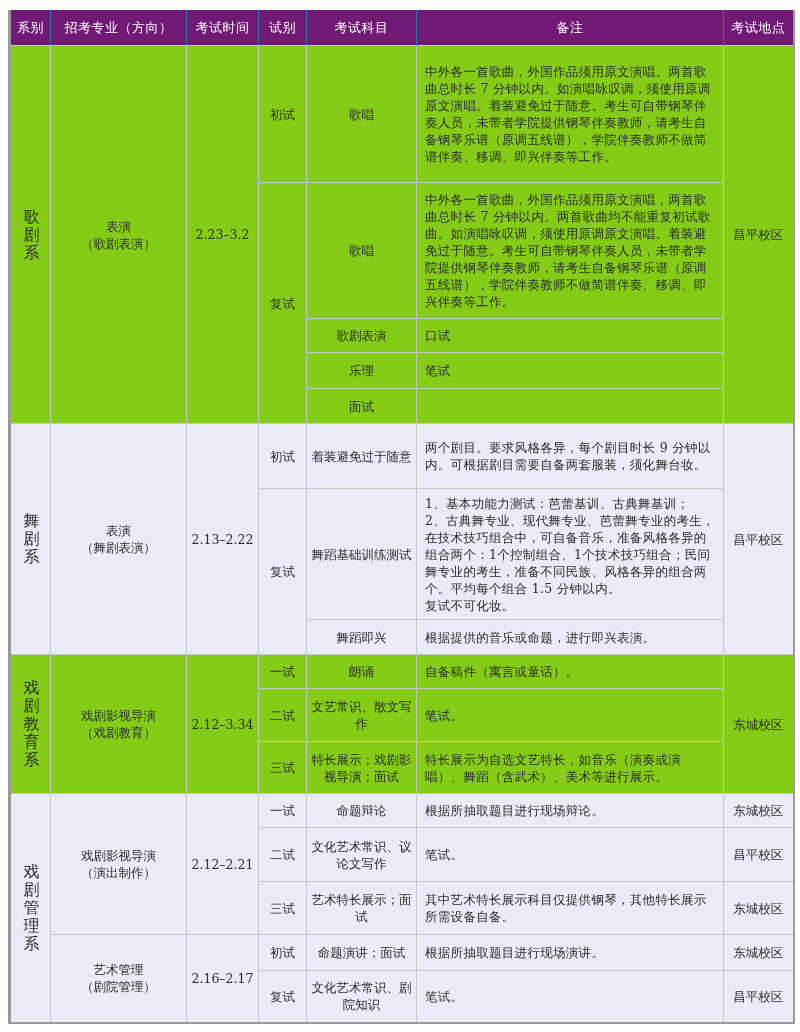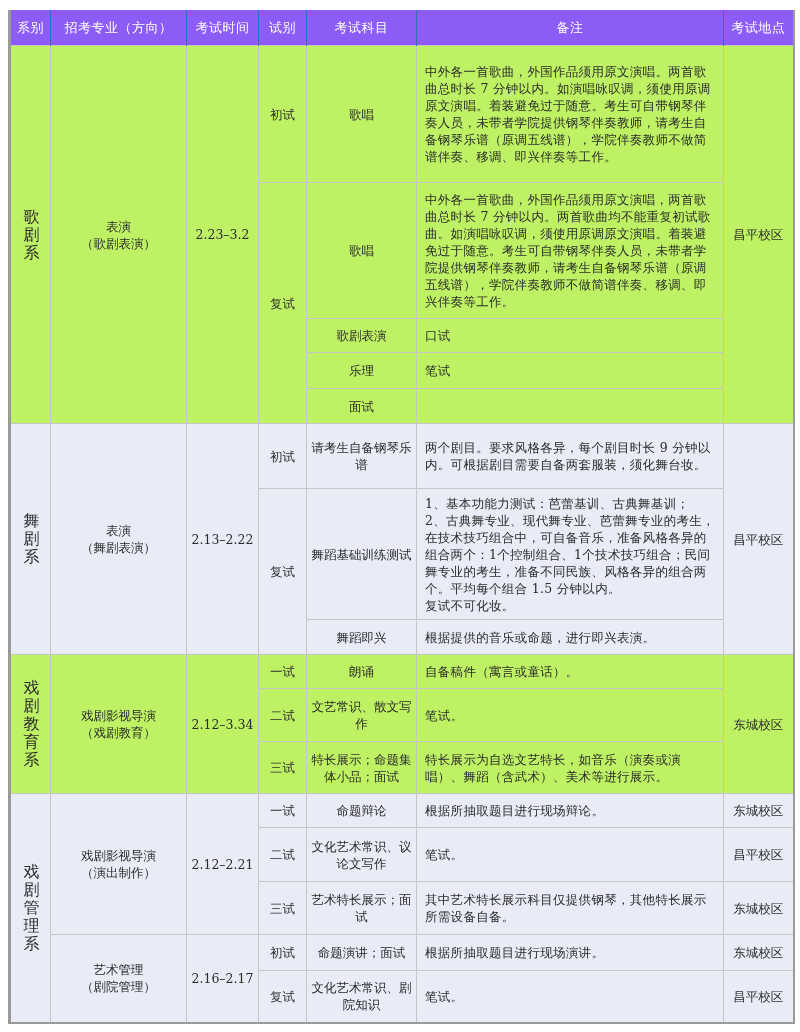--- a/index.html
+++ b/index.html
@@ -4,33 +4,33 @@
 <style>
   html, body { margin: 0; padding: 0; background: #ffffff; }
   body { width: 800px; height: 1032px; position: relative; overflow: hidden;
          font-family: "DejaVu Serif", "Liberation Serif", serif; color: #2b2b2b; }
   table.exam {
     position: absolute; left: 8px; top: 10px; width: 784px;
     border-collapse: collapse; table-layout: fixed;
     border-left: 3px solid #9a9a9a; border-bottom: 2px solid #9a9a9a; border-right: 2px solid #9a9a9a;
   }
   table.exam th {
-    background: #8b5cf6; color: #ffffff; font-weight: normal;
+    background: #701a75; color: #ffffff; font-weight: normal;
     font-size: 13px; height: 35px; padding: 0; text-align: center;
     border-right: 1px solid #2d73ad; letter-spacing: 0.5px;
   }
   table.exam th.th-left { text-align: left; padding-left: 6px; }
   table.exam td {
     border: 1px solid #c6c6c6; font-size: 12.5px; line-height: 17px;
     text-align: center; vertical-align: middle; padding: 0 4px;
   }
   table.exam td.note { text-align: left; padding: 4px 8px; letter-spacing: 0.3px; }
   table.exam td.dept { font-size: 16px; line-height: 18px; padding: 0 2px; }
   tbody.tint td { background: #e9ebf7; }
-  tbody.plain td { background: #bef264; }
+  tbody.plain td { background: #84cc16; }
   .vert { display: inline-block; width: 14px; white-space: normal; word-break: break-all; line-height: 18px; }
   .nowrap { white-space: nowrap; }
 </style>
 </head>
 <body>
 
 <table class="exam">
   <colgroup>
     <col style="width:41px">
       <col style="width:136px">
@@ -86,21 +86,21 @@
 
   <tbody class="tint">
     <tr style="height:65px">
       <td class="dept" rowspan="3"><span class="vert">舞剧系</span></td>
       <td rowspan="3">
         <div>表演</div>
         <div>（舞剧表演）</div>
       </td>
       <td rowspan="3" class="nowrap">2.13–2.22</td>
       <td>初试</td>
-      <td>请考生自备钢琴乐谱</td>
+      <td>着装避免过于随意</td>
       <td class="note">两个剧目。要求风格各异，每个剧目时长 9 分钟以内。可根据剧目需要自备两套服装，须化舞台妆。</td>
       <td rowspan="3">昌平校区</td>
     </tr>
     <tr style="height:131px">
       <td rowspan="2">复试</td>
       <td>舞蹈基础训练测试</td>
       <td class="note">
         <div>1、基本功能力测试：芭蕾基训、古典舞基训；</div>
         <div>2、古典舞专业、现代舞专业、芭蕾舞专业的考生，在技术技巧组合中，可自备音乐，准备风格各异的组合两个：1个控制组合、1个技术技巧组合；民间舞专业的考生，准备不同民族、风格各异的组合两个。平均每个组合 1.5 分钟以内。</div>
         <div>复试不可化妆。</div>
@@ -125,21 +125,21 @@
       <td class="note">自备稿件（寓言或童话）。</td>
       <td rowspan="3">东城校区</td>
     </tr>
     <tr style="height:53px">
       <td>二试</td>
       <td>文艺常识、散文写作</td>
       <td class="note">笔试。</td>
     </tr>
     <tr style="height:52px">
       <td>三试</td>
-      <td>特长展示；命题集体小品；面试</td>
+      <td>特长展示；戏剧影视导演；面试</td>
       <td class="note">特长展示为自选文艺特长，如音乐（演奏或演唱）、舞蹈（含武术）、美术等进行展示。</td>
     </tr>
   </tbody>
 
   <tbody class="tint">
     <tr style="height:34px">
       <td class="dept" rowspan="5"><span class="vert">戏剧管理系</span></td>
       <td rowspan="3">
         <div>戏剧影视导演</div>
         <div>（演出制作）</div>

